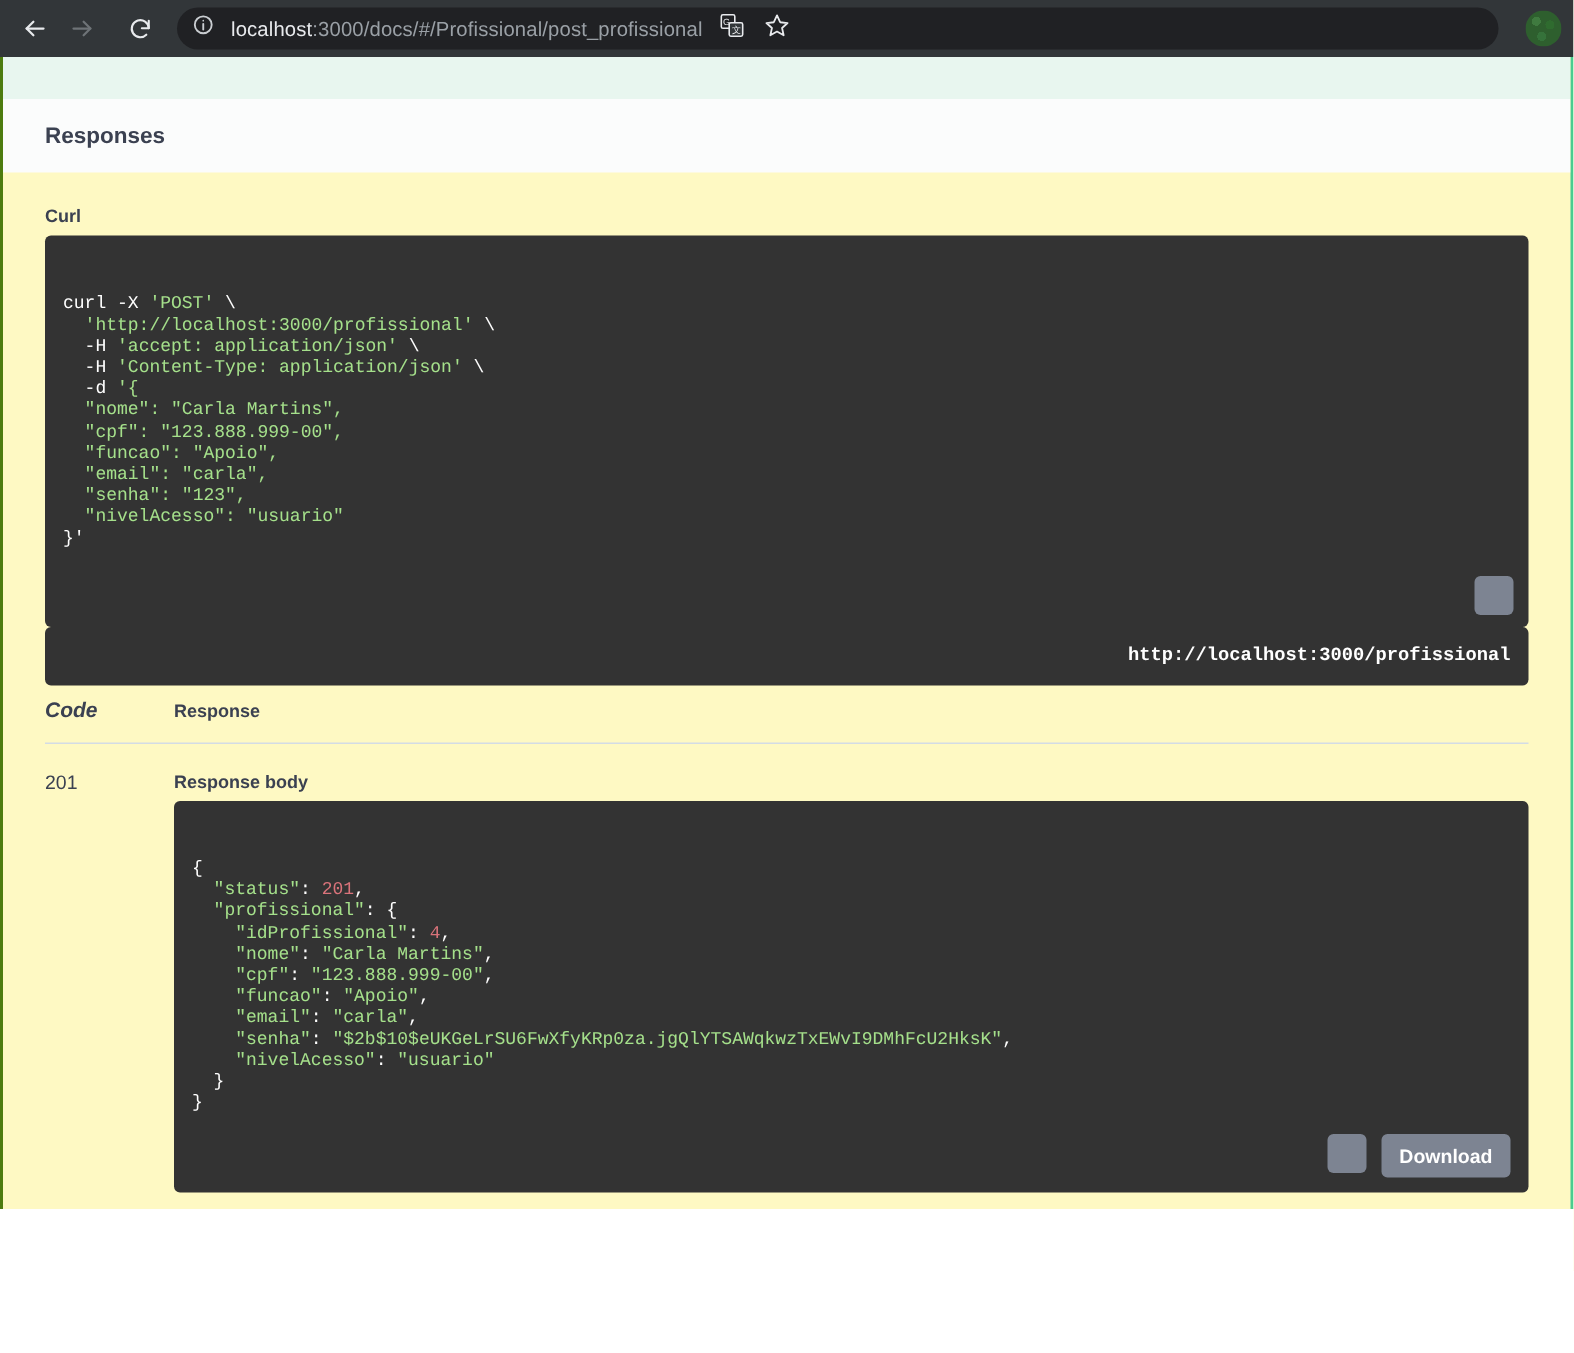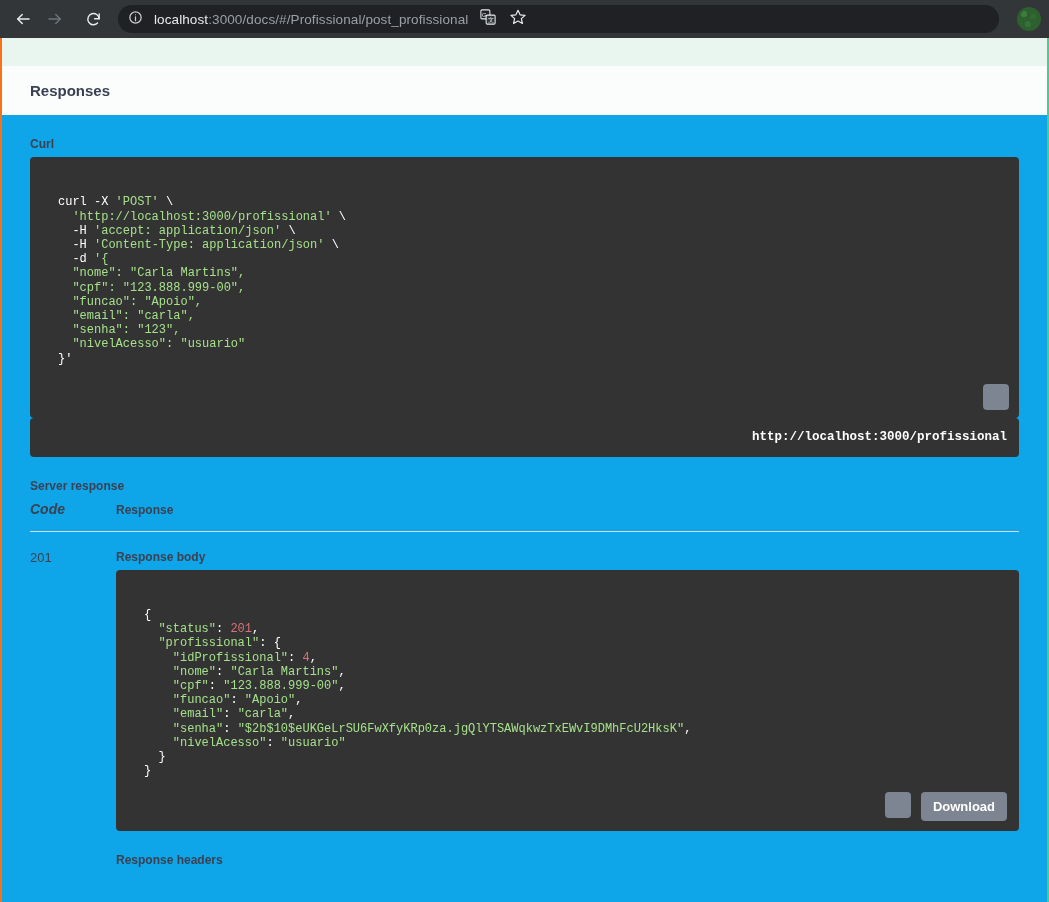--- a/index.html
+++ b/index.html
@@ -71,25 +71,25 @@
     margin-left: 10px;
     background:
       radial-gradient(circle at 30% 30%, #3f7a3f 0 3px, transparent 3px),
       radial-gradient(circle at 68% 40%, #2f6b2f 0 3px, transparent 3px),
       radial-gradient(circle at 45% 72%, #35723a 0 3px, transparent 3px),
       #2e5f2e;
   }
 
   
   .page {
-    height: 864px;
-    background: #0ea5e9;
+    height: 768px;
+    background: #fef9c3;
     overflow: hidden;
     position: relative;
-    border-left: 2px solid #f97316;
+    border-left: 2px solid #4d7c0f;
     border-right: 2px solid #49cc90;
   }
 
   .top-gap { height: 28px; background: #e8f6ef; }
 
   .section-header {
     background: #fbfcfc;
     padding: 16px 28px;
     font-size: 15px;
     font-weight: bold;
@@ -102,21 +102,21 @@
     font-size: 12px;
     font-weight: bold;
     color: #3b4151;
     margin: 22px 0 6px 0;
   }
 
   
   .code-block {
     background: #333333;
     border-radius: 4px;
-    padding: 10px 28px;
+    padding: 10px 12px;
     position: relative;
     font-family: "Liberation Mono", "DejaVu Sans Mono", monospace;
     font-size: 12px;
     line-height: 14.2px;
     color: #ffffff;
     white-space: pre;
     overflow: hidden;
   }
   .code-block.url-block {
     padding: 12px 12px;
@@ -266,21 +266,20 @@
 <span class="tok-plain">}'</span></div>
       <div class="copy-btn">
         <span>
           
         </span>
       </div>
     </div>
 
     <div class="code-block url-block">http://localhost:3000/profissional</div>
 
-    <div class="sub-label">Server response</div>
 
     <div class="resp-table">
       <div class="resp-head">
         <div class="col-code">Code</div>
         <div class="col-details">Response</div>
       </div>
 
       <div class="resp-row">
         <div class="code-val">201</div>
         <div class="details-cell">

